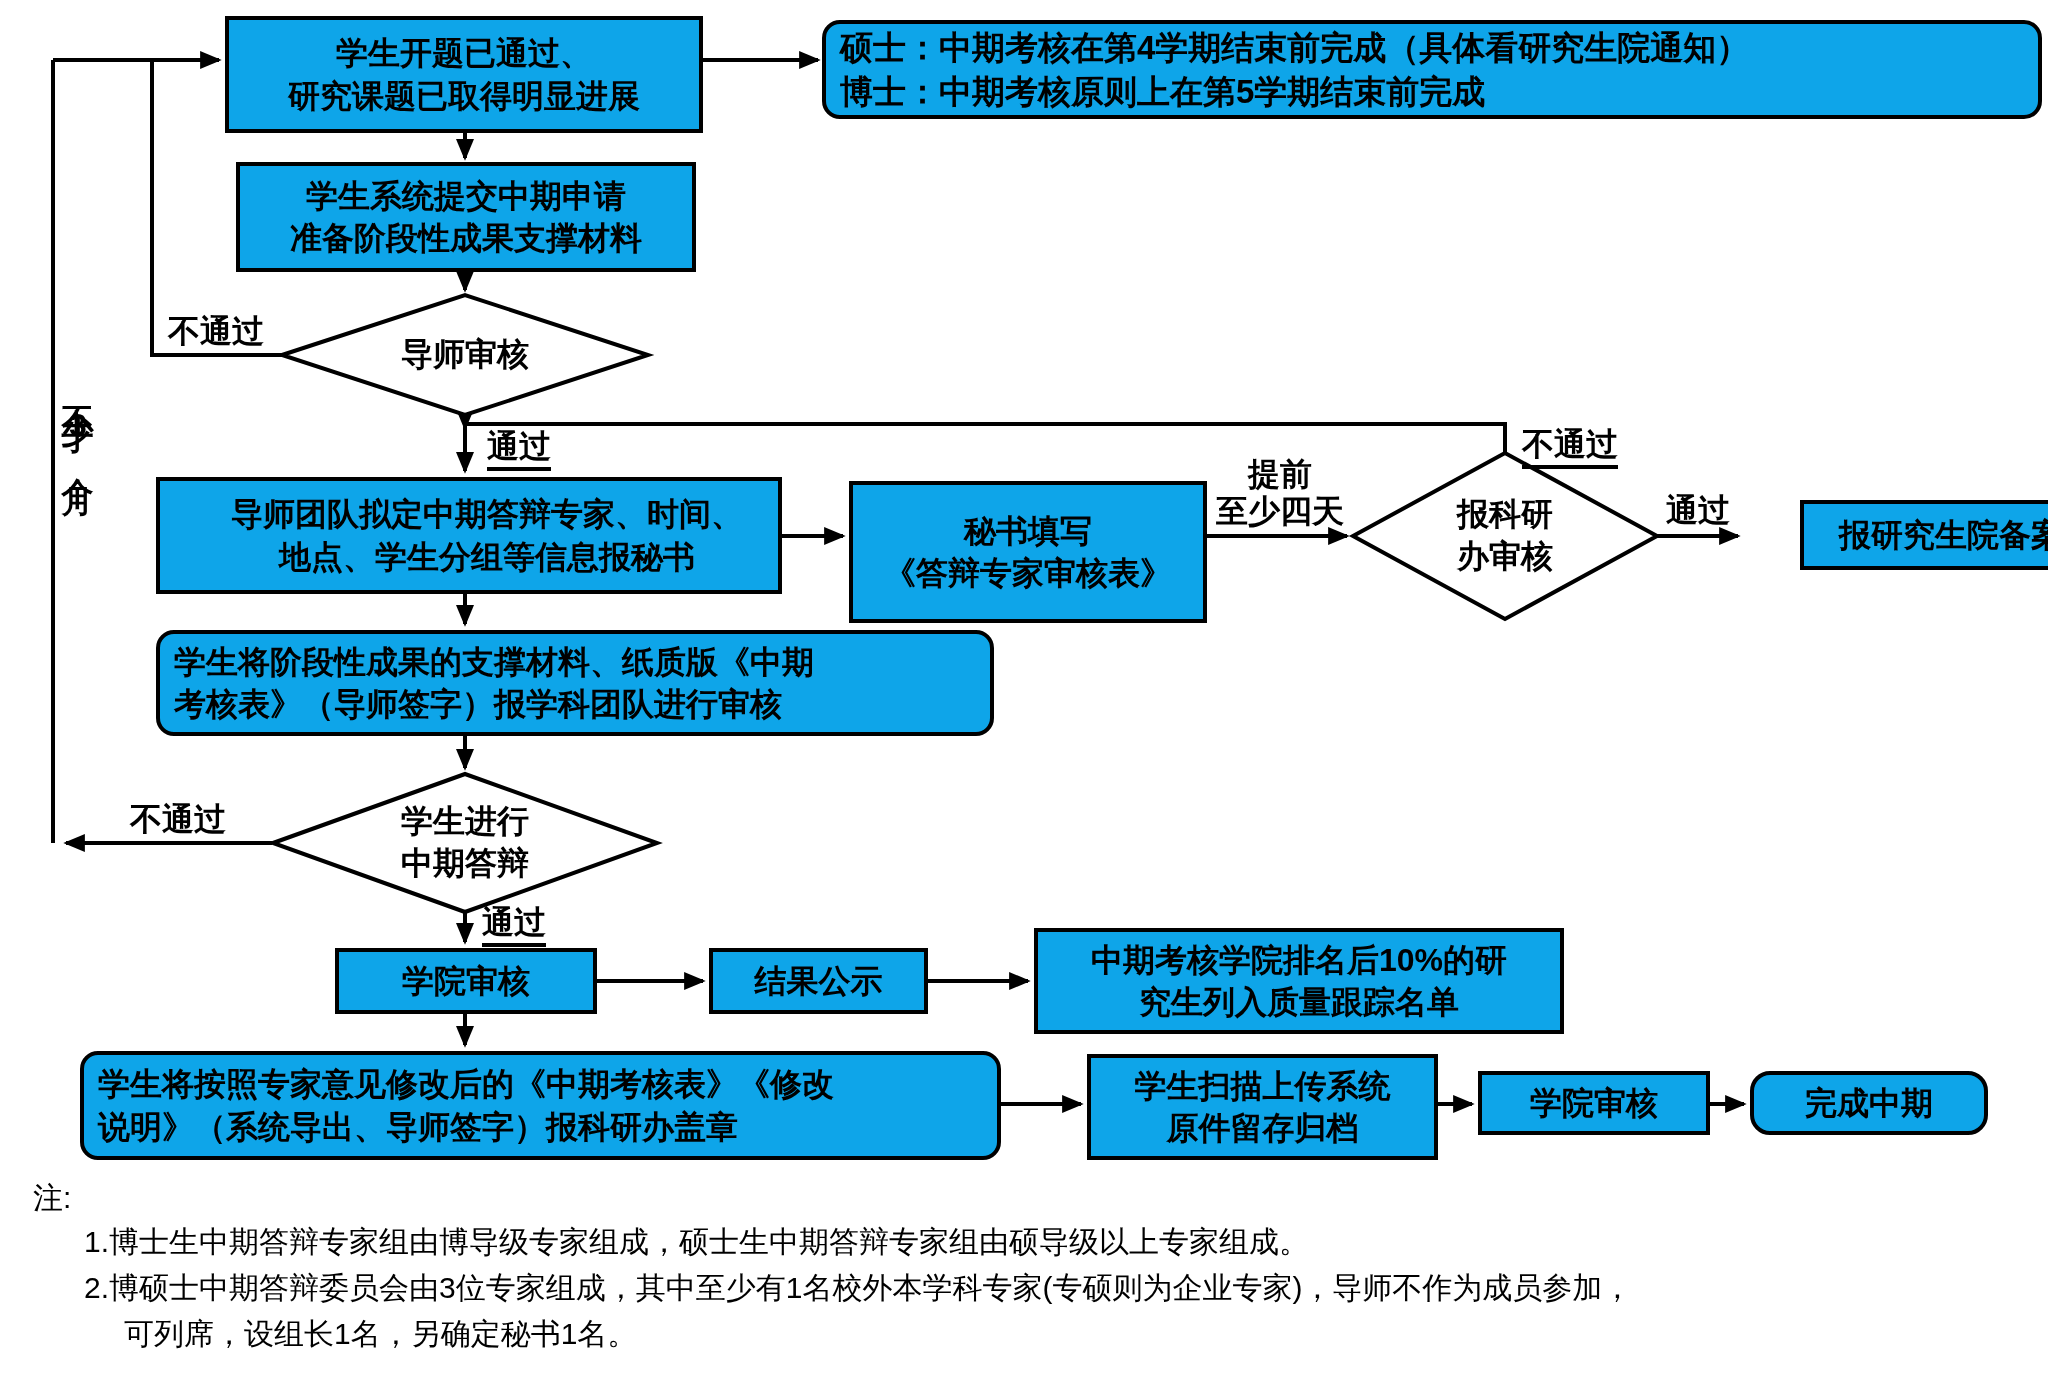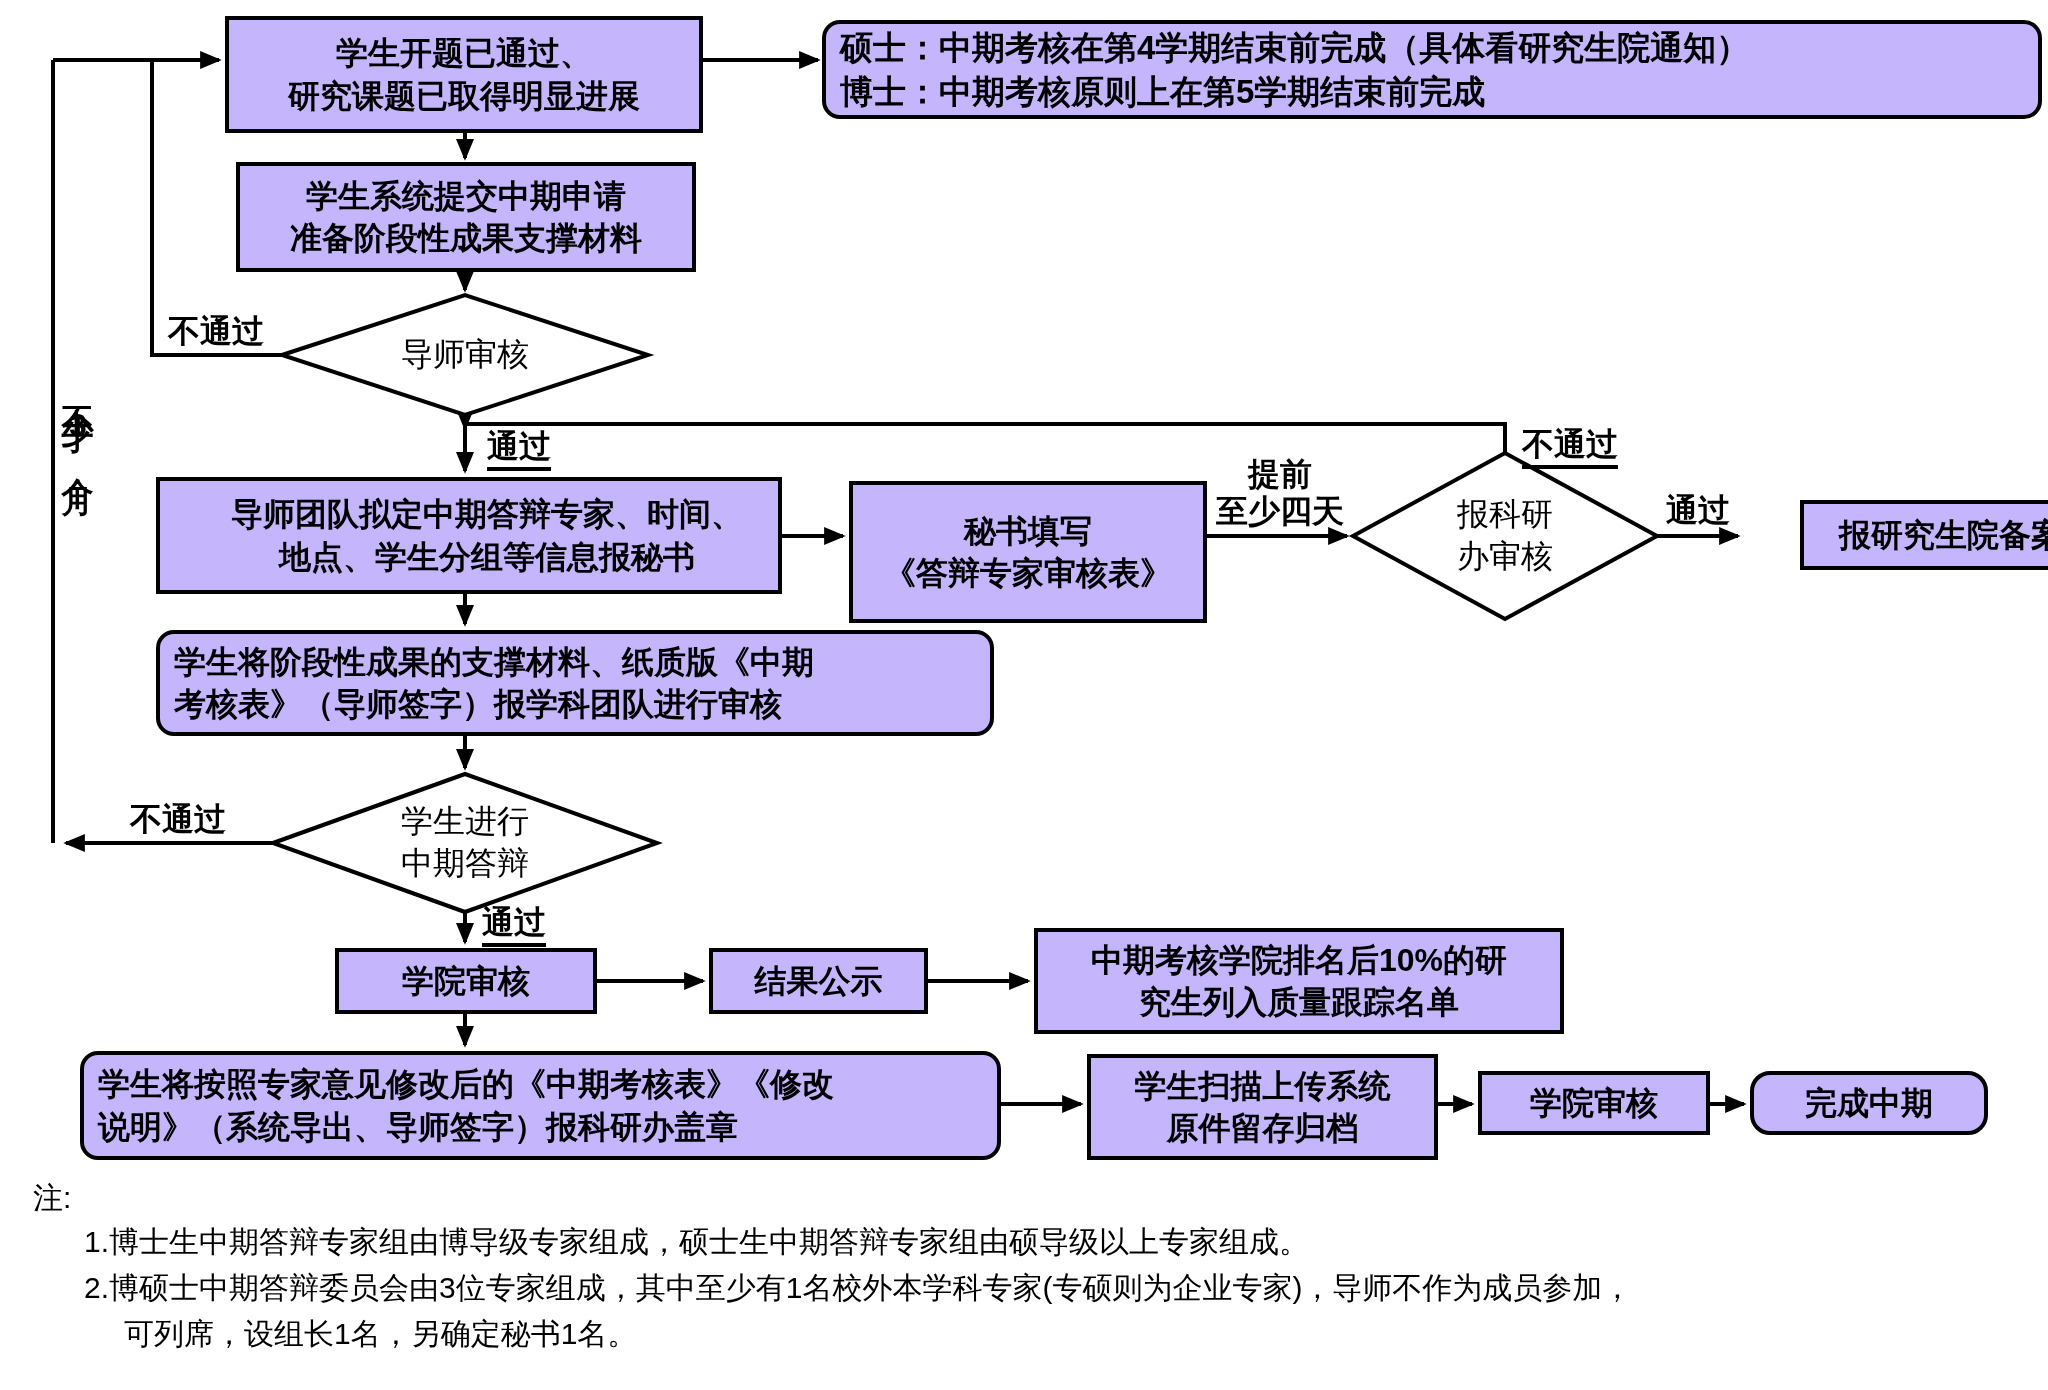--- a/index.html
+++ b/index.html
@@ -9,34 +9,34 @@
     background:#ffffff;
     font-family:"Liberation Sans","DejaVu Sans",sans-serif;
     color:#000;
     overflow:hidden;
   }
   #wires { position:absolute; left:0; top:0; width:2048px; height:1390px; }
   .node {
     position:absolute;
     box-sizing:border-box;
     border:4px solid #000;
-    background:#c4b5fd;
+    background:#0ea5e9;
     display:flex; align-items:center; justify-content:center;
     text-align:center;
     font-weight:700;
     font-size:32px;
     line-height:1.32;
     white-space:pre-line;
   }
   .node.la { justify-content:flex-start; text-align:left; padding:0 14px;border-radius:18px; }
   .dtext {
     position:absolute;
     display:flex; align-items:center; justify-content:center;
     text-align:center;
-    font-weight:400; font-size:32px; line-height:1.3;
+    font-weight:700; font-size:32px; line-height:1.3;
     white-space:pre-line;
   }
   .elabel {
     position:absolute;
     font-weight:700; font-size:32px; line-height:1.15;
     white-space:pre-line;
   }
   .elabel.u { border-bottom:4px solid #000; padding-bottom:2px; }
   .vlabel {
     position:absolute;

